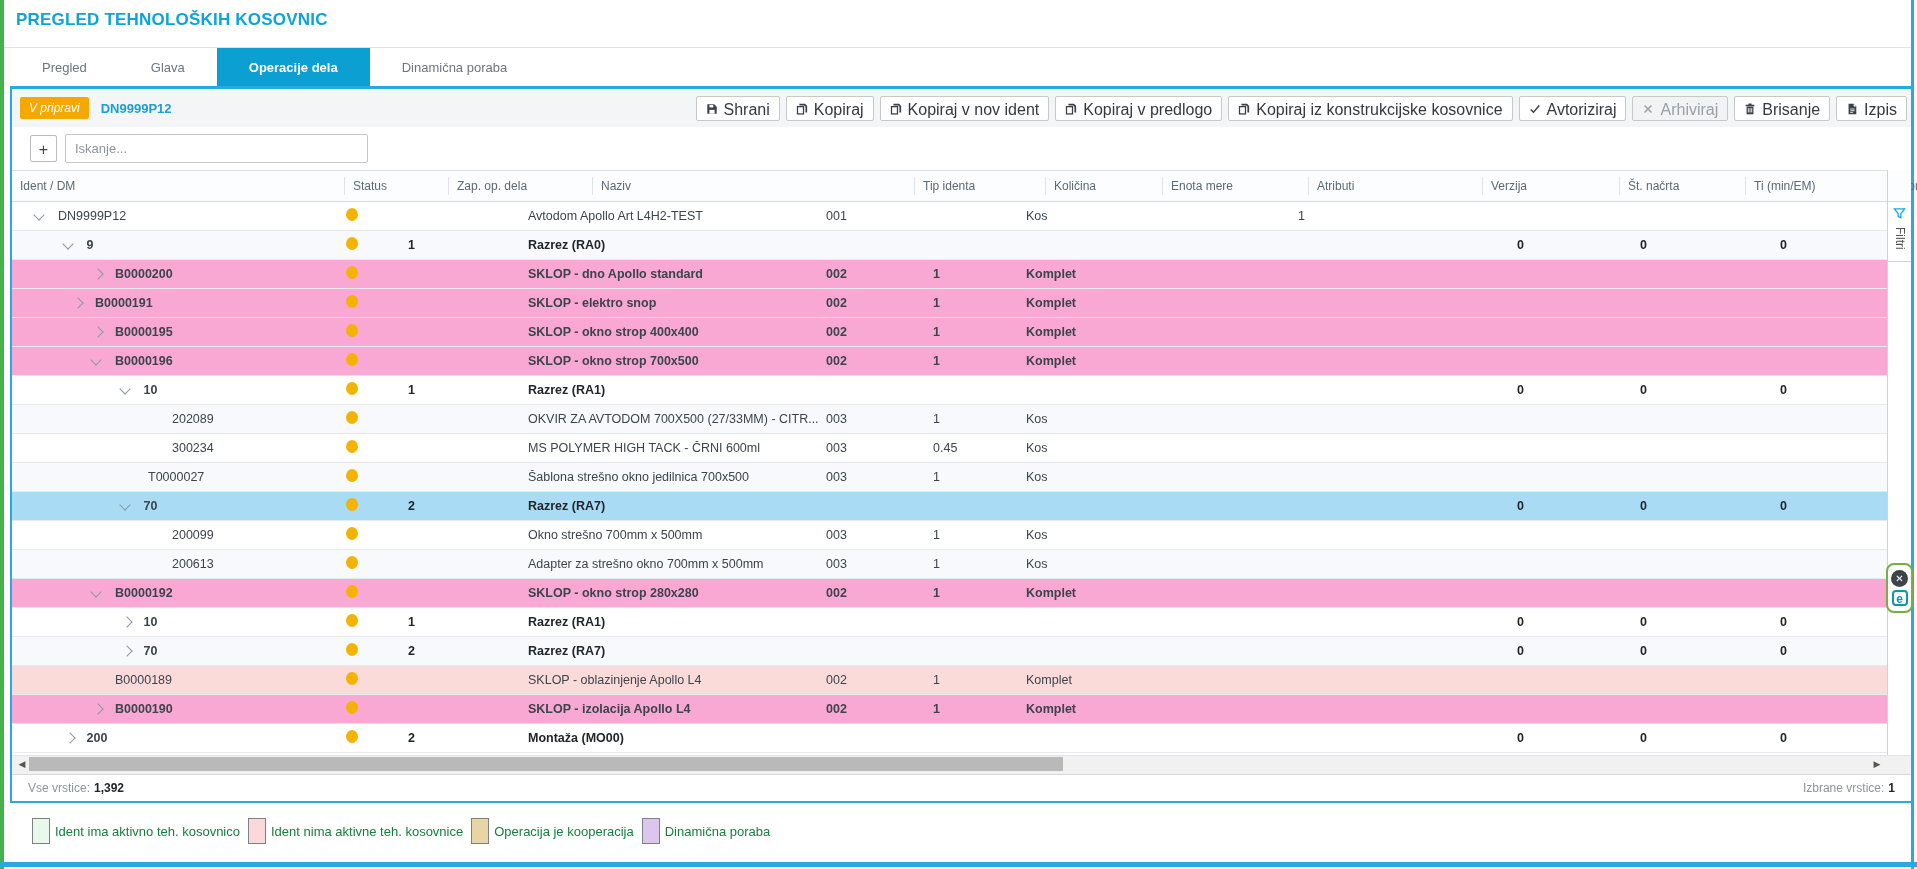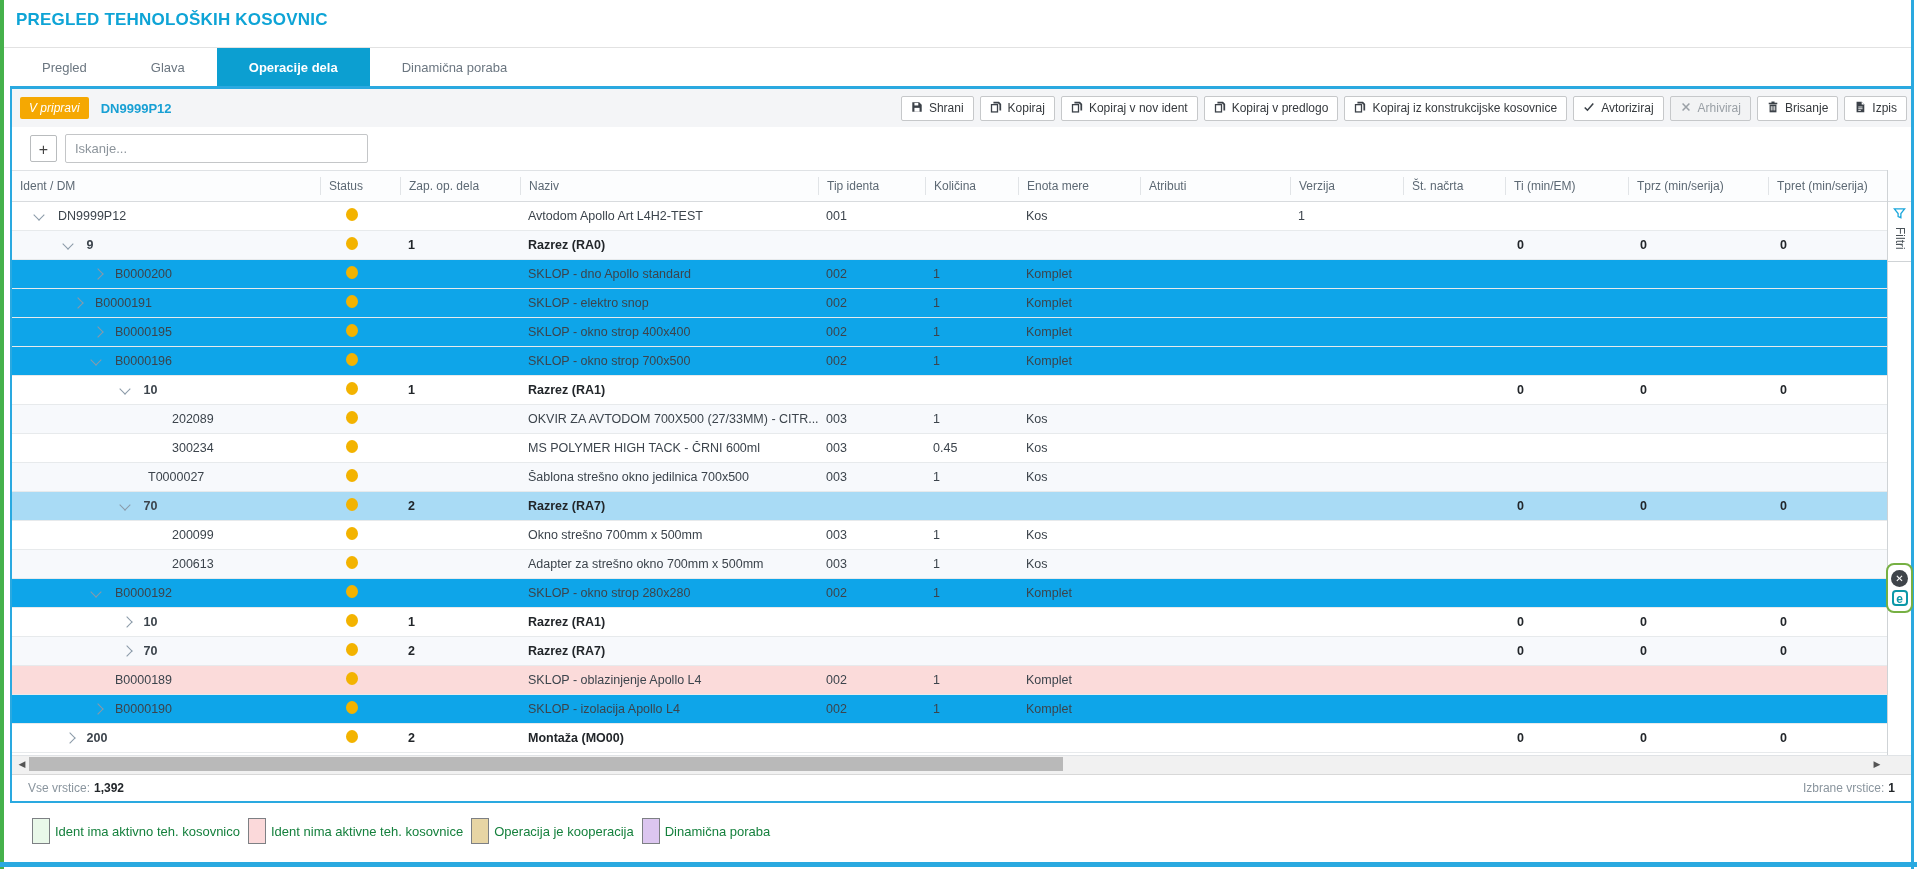--- a/index.html
+++ b/index.html
@@ -14,39 +14,39 @@
   .tabbar{position:absolute;left:10px;top:48px;height:38px;display:flex;align-items:stretch;}
   .tab{display:flex;align-items:center;justify-content:center;padding:0 32px;font-size:13px;color:#6b7680;cursor:pointer;}
   .tab.active{background:#0c9fd1;color:#fff;font-weight:bold;}
 
   .panel{position:absolute;left:10px;top:86px;width:1903px;height:717px;border:2px solid #2aa9e0;border-top-width:3px;box-sizing:border-box;background:#fff;display:flex;flex-direction:column;}
 
   .toolbar{height:38px;flex:0 0 38px;background:#f4f5f7;display:flex;align-items:center;padding:0 4px 0 8px;box-sizing:border-box;}
   .badge{background:#f5a802;color:#fff;font-size:12px;padding:4px 9px;border-radius:2px;font-style:italic;}
   .doc-ident{color:#18a0d4;font-weight:bold;font-size:13px;margin-left:12px;}
   .btns{margin-left:auto;display:flex;gap:6px;align-items:center;}
-  .tbtn{display:flex;align-items:flex-start;gap:6px;background:#fff;border:1px solid #c6c8ca;border-radius:2px;font-size:12px;color:#35393d;padding:4px 9px;height:25px;box-sizing:border-box;cursor:pointer;white-space:nowrap;}
+  .tbtn{display:flex;align-items:flex-start;gap:6px;background:#fff;border:1px solid #c6c8ca;border-radius:2px;font-size:16px;color:#35393d;padding:4px 9px;height:25px;box-sizing:border-box;cursor:pointer;white-space:nowrap;}
   .tbtn.disabled{color:#9aa0a6;background:#f2f3f4;cursor:default;}
   .tbtn svg{flex:0 0 auto;}
 
   .searchrow{height:43px;flex:0 0 43px;display:flex;align-items:center;padding-left:18px;background:#fff;}
   .addbtn{width:27px;height:27px;border:1px solid #b9bcbe;background:#fff;border-radius:2px;font-size:16px;color:#444;line-height:25px;text-align:center;cursor:pointer;}
   .searchbox{margin-left:8px;width:303px;height:29px;border:1px solid #c4c6c8;border-radius:2px;font-size:13px;padding:0 9px;box-sizing:border-box;color:#333;font-family:inherit;}
   .searchbox::placeholder{color:#8d959c;}
 
   .midzone{display:flex;flex-direction:row;flex:0 0 585px;}
   .gridcol{width:1875px;display:flex;flex-direction:column;}
   .grid-template{display:grid;grid-template-columns:308px 80px 120px 298px 107px 93px 122px 150px 113px 102px 123px 140px 119px;}
-  .ghead{height:32px;background:#fcfdfe;border-top:1px solid #dfe2e5;border-bottom:1px solid #d8dbde;box-sizing:border-box;align-items:center;}
+  .ghead{height:32px;background:#fcfdfe;border-top:1px solid #dfe2e5;border-bottom:1px solid #d8dbde;box-sizing:border-box;align-items:center;gap:24px;}
   .hcell{font-size:12px;color:#5d6974;padding-left:8px;height:18px;line-height:18px;border-left:1px solid #e1e4e7;overflow:hidden;white-space:nowrap;}
   .hcell:first-child{border-left:none;}
   .gbody{height:551px;overflow:hidden;}
   .row{height:29px;align-items:center;border-bottom:1px solid #e7eaec;box-sizing:border-box;background:#fff;cursor:pointer;}
   .row.alt{background:#f7f9fc;}
-  .row.green{background:#0ea5e9;}
+  .row.green{background:#f9a8d4;font-weight:bold;}
   .row.pink{background:#fbdbda;}
   .row.selected{background:#a9dbf5;}
   .cell{font-size:12.5px;color:#3c444c;padding-left:8px;white-space:nowrap;overflow:hidden;}
   .cell.num{padding-left:12px;font-weight:bold;color:#22262a;}
   .cell.b{font-weight:bold;color:#22262a;}
   .identcell{display:flex;align-items:center;overflow:hidden;}
   .chevbox{width:23px;flex:0 0 23px;display:flex;align-items:center;}
   .chev{width:7px;height:7px;border-right:1.6px solid #8a9aa8;border-bottom:1.6px solid #8a9aa8;display:inline-block;}
   .chev.down{transform:rotate(45deg);margin-top:-3px;}
   .chev.right{transform:rotate(-45deg);margin-left:2px;}

